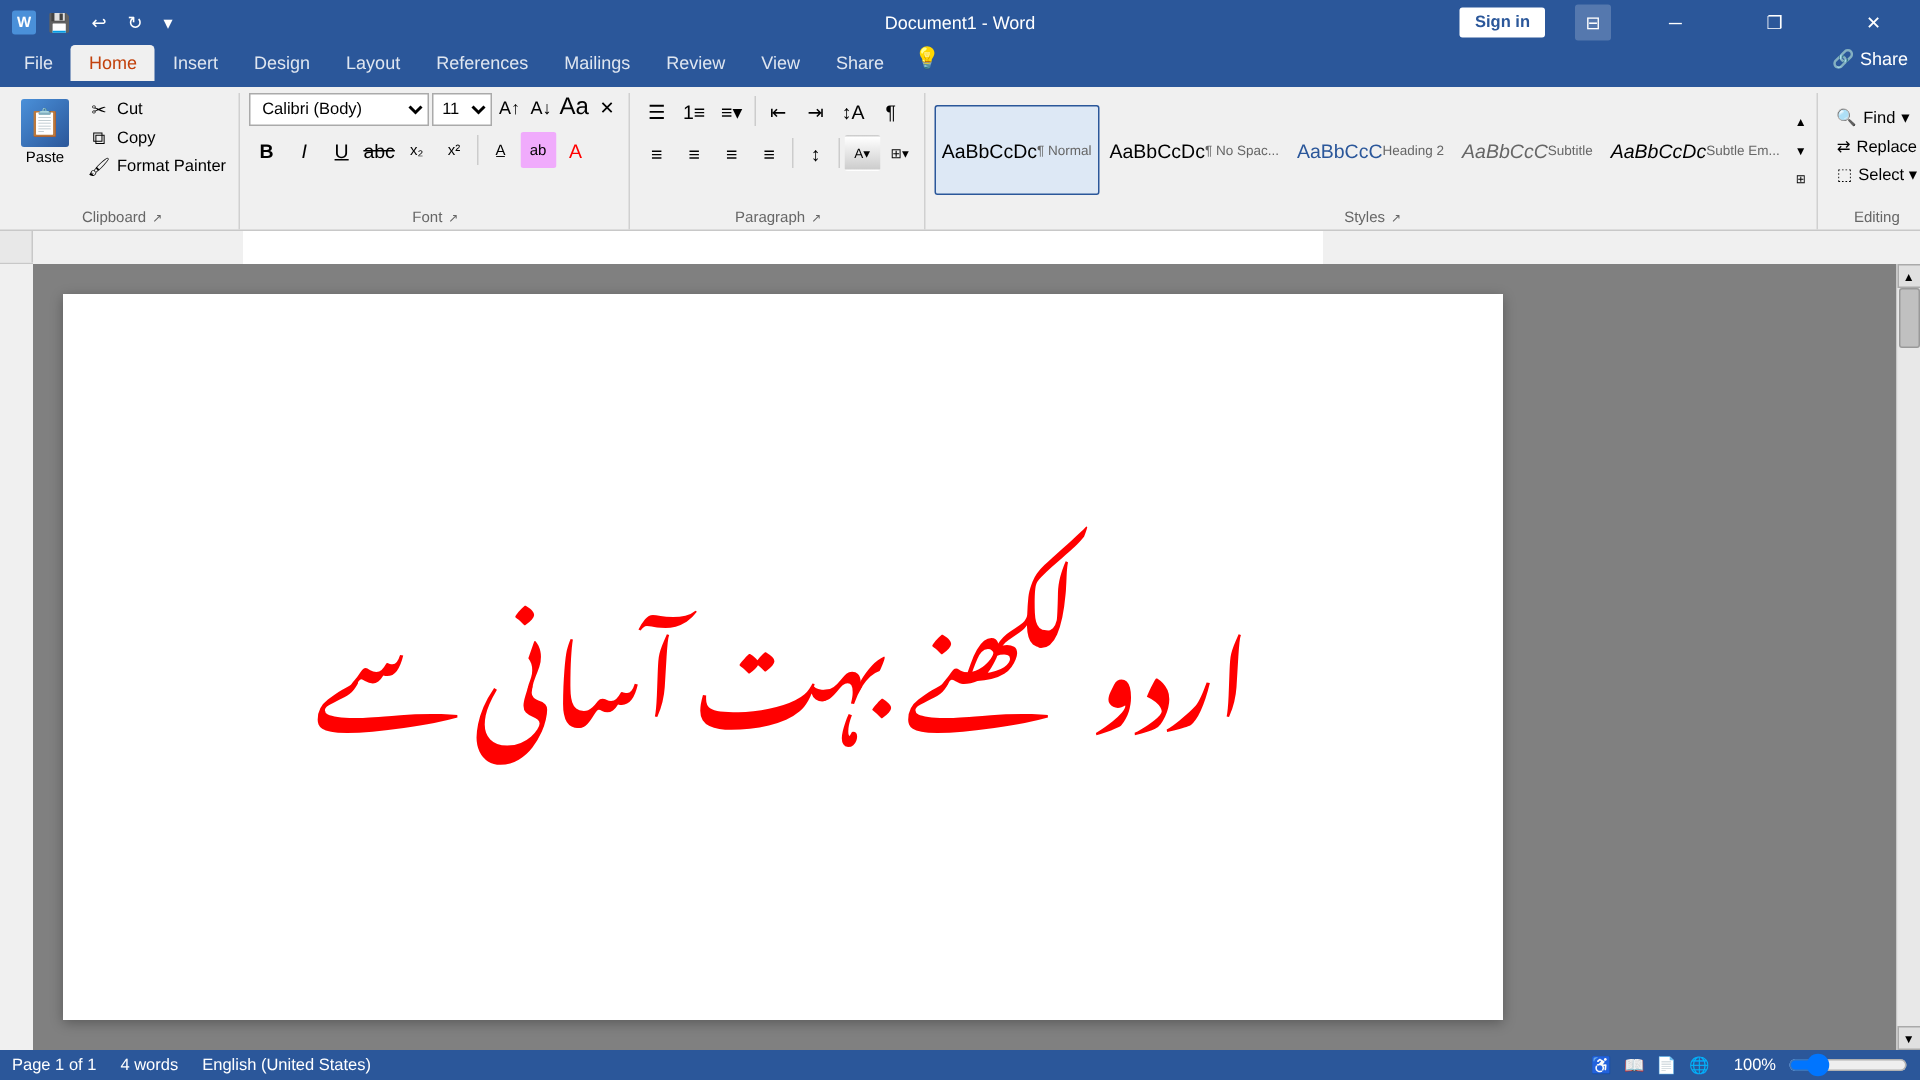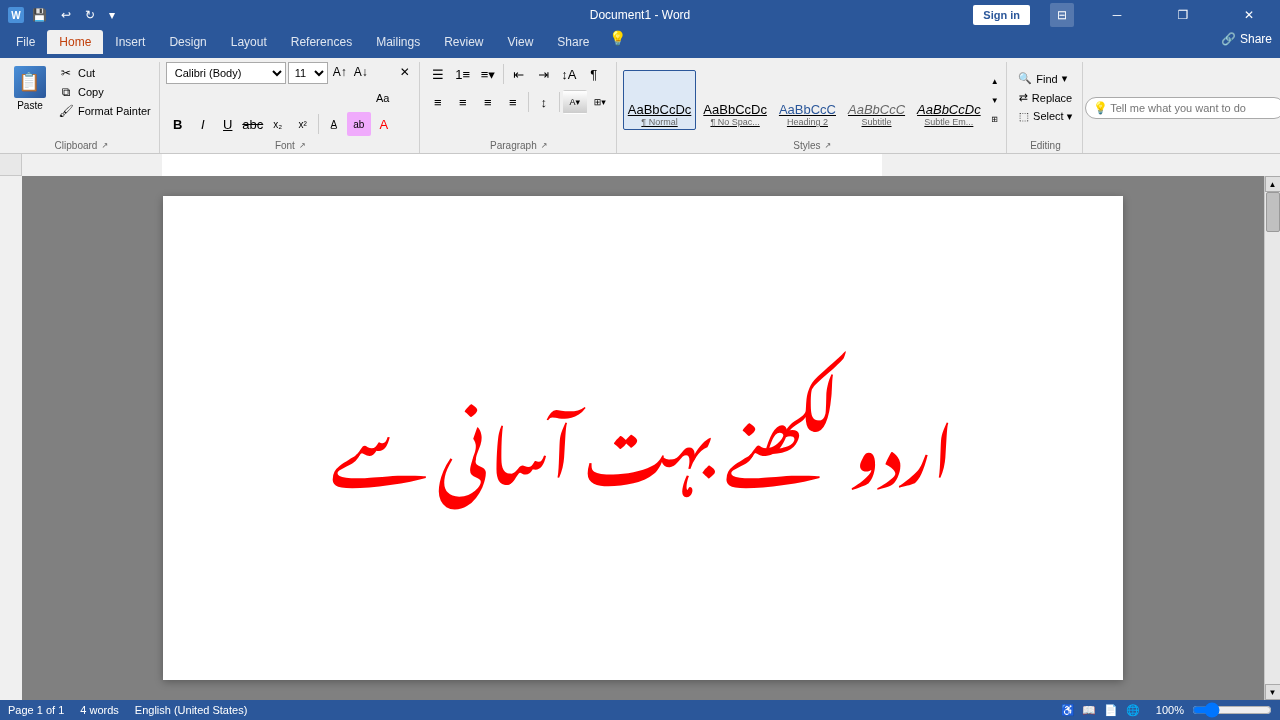--- a/index.html
+++ b/index.html
@@ -140,25 +140,23 @@
     
     .para-row { display: flex; align-items: center; gap: 1px; margin-bottom: 2px; }
     .style-item {
       border: 1px solid transparent;
       padding: 2px 4px;
       cursor: pointer;
       border-radius: 2px;
       min-width: 64px;
       height: 60px;
       display: flex;
-      flex-direction: column;
-      align-items: center;
-      justify-content: flex-end;
+      align-items: center;
+      justify-content: space-between;
       font-size: 11px;
-      text-decoration: underline;
     }
     .style-item.active { border-color: #2b579a; background: #dde8f5; }
     .style-item-text { font-size: 14px; }
     .style-item-label { font-size: 9px; color: #666; }
     .styles-scroll { display: flex; flex-direction: column; gap: 1px; }
     .styles-scroll-btn { width: 14px; height: 18px; background: none; border: none; cursor: pointer; display: flex; align-items: center; justify-content: center; font-size: 8px; }
     .edit-btn {
       display: flex; align-items: center; gap: 4px;
       cursor: pointer; padding: 2px 6px; border-radius: 2px; font-size: 11px;
       border: none; background: none;
@@ -193,21 +191,21 @@
     .left-ruler {
       width: 22px;
       background: #f0f0f0;
       border-right: 1px solid #c8c8c8;
       flex-shrink: 0;
     }
     .doc-container {
       flex: 1;
       overflow: auto;
       display: flex;
-      justify-content: center;
+      justify-content: flex-start;
       padding: 20px;
       background: #808080;
     }
     .page {
       background: white;
       width: 960px;
       min-height: 480px;
       box-shadow: 0 2px 8px rgba(0,0,0,0.3);
       position: relative;
       display: flex;
@@ -379,21 +377,21 @@
         <select class="font-select">
           <option>Calibri (Body)</option>
         </select>
         <select class="font-size-select">
           <option>11</option>
         </select>
         <div class="font-size-btns">
           <button class="fs-btn">A↑</button>
           <button class="fs-btn">A↓</button>
         </div>
-        <button class="fs-btn" style="font-size:11px;margin-top:26px;">Aa</button>
+        <button class="fs-btn" style="font-size:16px;">Aa</button>
         <button class="fs-btn">✕</button>
       </div>
       <div class="font-format-row">
         <button class="fmt-btn bold">B</button>
         <button class="fmt-btn italic">I</button>
         <button class="fmt-btn underline">U</button>
         <button class="fmt-btn strike">abc</button>
         <button class="fmt-btn" style="font-size:10px;">x₂</button>
         <button class="fmt-btn" style="font-size:10px;">x²</button>
         <div style="width:1px;background:#ccc;height:20px;margin:0 2px;"></div>

